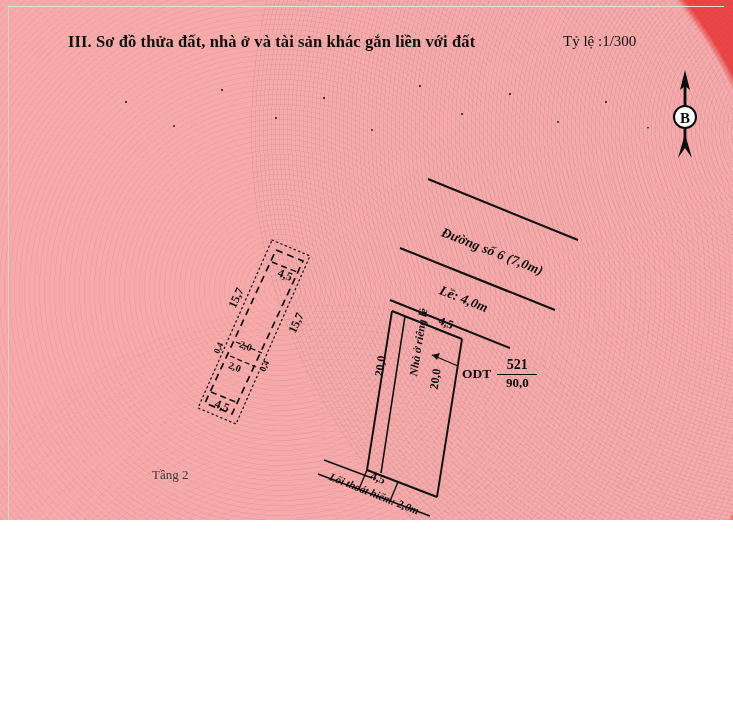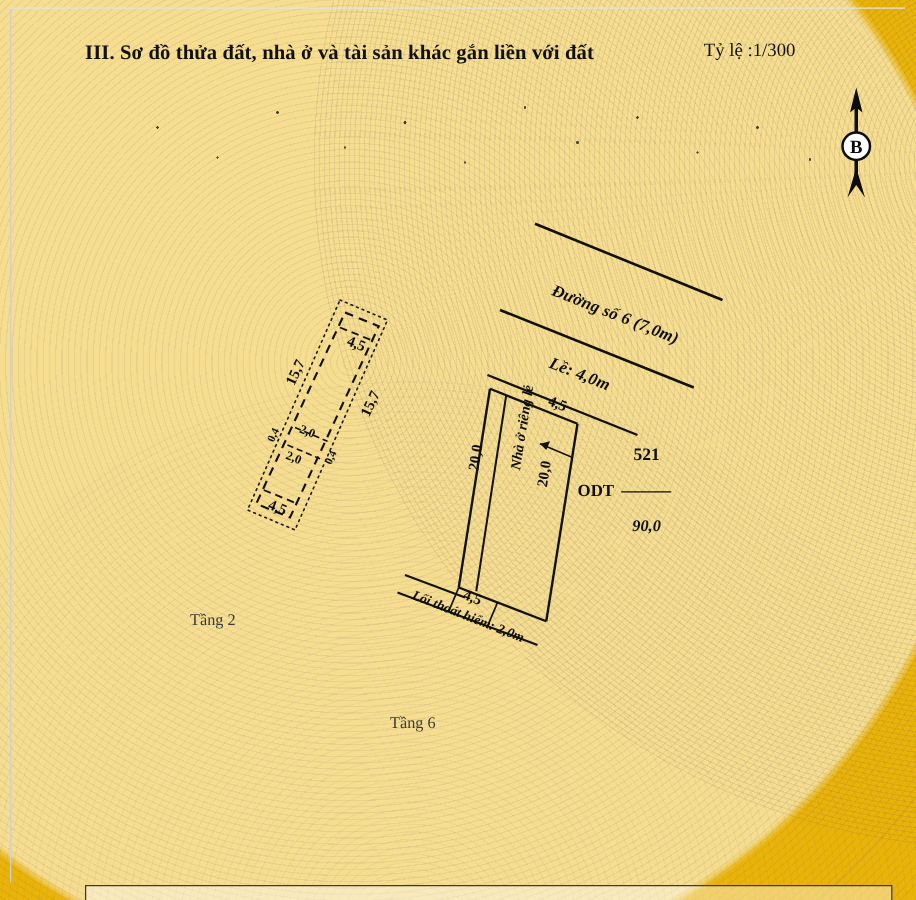--- a/index.html
+++ b/index.html
@@ -8,22 +8,22 @@
     margin: 0; padding: 0;
     width: 733px; height: 720px;
     background: #ffffff;
     font-family: "Liberation Serif", "DejaVu Serif", serif;
     overflow: hidden;
   }
 
   #page {
     position: relative;
     width: 733px;
-    height: 720px;
-    background: #eab308;
+    height: 520px;
+    background: #ef4444;
     overflow: hidden;
   }
 
   
   .wm-layer {
     position: absolute;
     inset: 0;
     pointer-events: none;
     z-index: 0;
   }
@@ -208,41 +208,39 @@
   .odt-code {
     font-size: 13.5px;
     font-weight: 600;
     color: #0d0d0d;
   }
   .odt-frac {
     display: flex;
     flex-direction: column;
     align-items: center;
     line-height: 1.05;
-    gap: 19px;
   }
   .odt-num {
     font-size: 14px;
     font-weight: 700;
     color: #0d0d0d;
     padding: 0 4px;
   }
   .odt-bar {
     width: 100%;
     min-width: 40px;
     height: 1.2px;
     background: #0d0d0d;
     margin: 1px 0;
   }
   .odt-den {
     font-size: 13px;
     font-weight: 600;
     color: #0d0d0d;
     padding: 0 4px;
-    font-style: italic;
   }
 
   
   .bottom-box {
     position: absolute;
     left: 68px; top: 708px;
     width: 646px; height: 40px;
     border: 1.4px solid #3a3a3a;
     background: rgba(255,255,255,0.4);
     z-index: 3;
@@ -350,19 +348,19 @@
   <div class="lbl lbl-dim" style="left:215px; top:396px; transform: rotate(21.5deg); transform-origin: left center;">4,5</div>
 
   <div class="lbl lbl-dim-sm" style="left:240px; top:338px; transform: rotate(21.5deg); transform-origin: left center;">2,0</div>
 
   <div class="lbl lbl-dim-sm" style="left:229px; top:359px; transform: rotate(21.5deg); transform-origin: left center;">2,0</div>
 
   <div class="lbl lbl-tiny" style="left:216px; top:348px; transform: rotate(-65deg); transform-origin: left center;">0,4</div>
 
   <div class="lbl lbl-tiny" style="left:262px; top:366px; transform: rotate(-65deg); transform-origin: left center;">0,4</div>
 
-  <div class="lbl lbl-floor" style="left:152px; top:488px;">Tầng 2</div>
+  <div class="lbl lbl-floor" style="left:152px; top:467px;">Tầng 2</div>
 
   <div class="lbl lbl-floor" style="left:312px; top:570px;">Tầng 6</div>
 
   <div class="bottom-box"></div>
 
 </div>
 
 </body></html>

